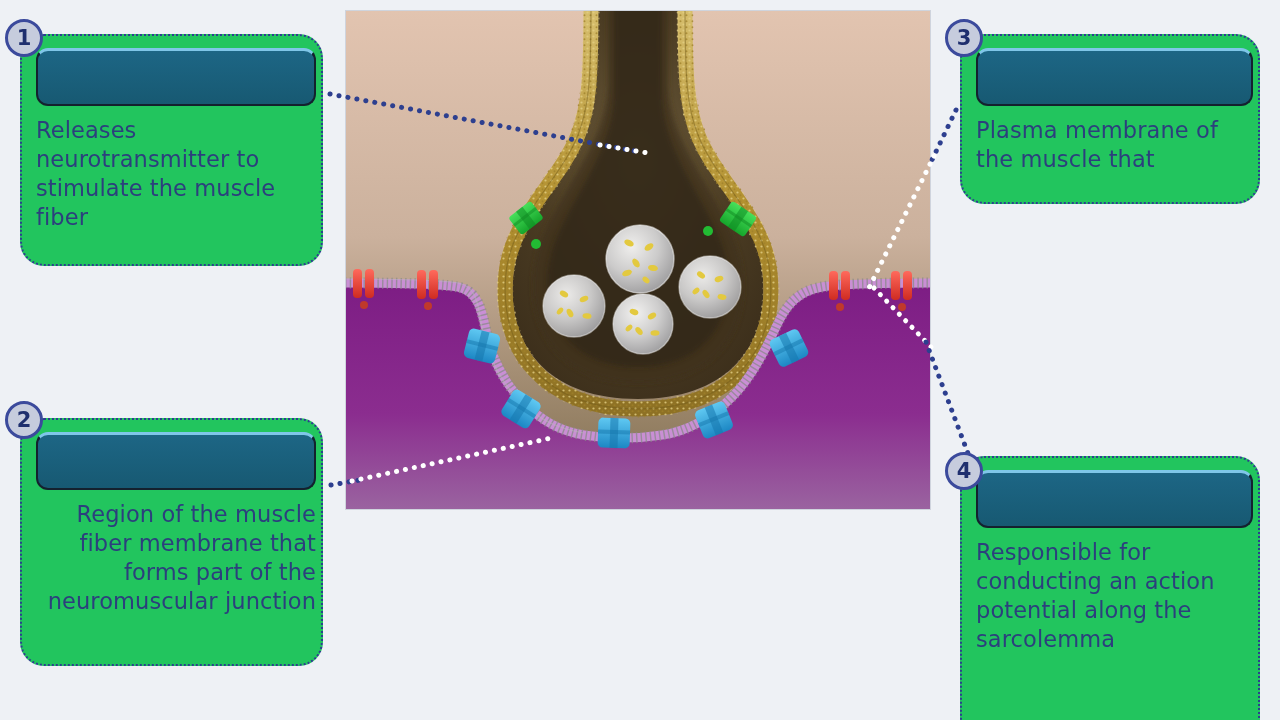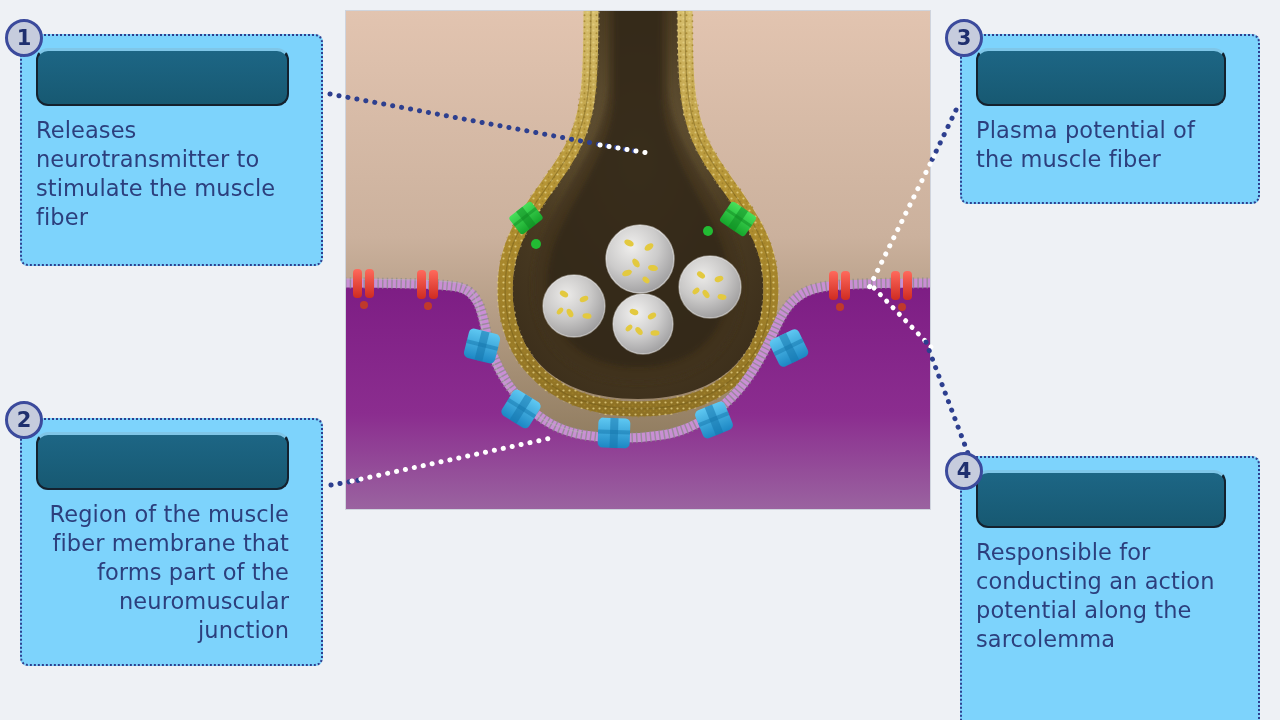--- a/index.html
+++ b/index.html
@@ -26,24 +26,24 @@
     border: 1px solid #cfd4dd;
     overflow: hidden;
     background: #2b2117;
     z-index: 2;
   }
   .illus-svg { display: block; width: 586px; height: 500px; }
 
   
   .card {
     position: absolute;
-    background: #7dd3fc;
+    background: #22c55e;
     border: 2px dotted #2d3f8f;
-    border-radius: 8px;
-    padding: 12px 32px 14px 14px;
+    border-radius: 24px;
+    padding: 12px 5px 14px 14px;
     z-index: 3;
   }
   .card-box {
     height: 58px;
     border: 2px solid #14212e;
     border-top: 3px solid #7fc6e8;
     border-radius: 12px;
     background: #1a5f7e;
     background: linear-gradient(180deg, #1d6685 0%, #175972 100%);
     margin-bottom: 10px;
@@ -363,21 +363,21 @@
   <div class="badge" id="badge1">1</div>
 
   <div class="card" id="card2">
     <div class="card-box" title=""></div>
     <div class="card-text">Region of the muscle fiber membrane that forms part of the neuromuscular junction</div>
   </div>
   <div class="badge" id="badge2">2</div>
 
   <div class="card" id="card3">
     <div class="card-box" title=""></div>
-    <div class="card-text">Plasma potential of the muscle fiber</div>
+    <div class="card-text">Plasma membrane of the muscle that</div>
   </div>
   <div class="badge" id="badge3">3</div>
 
   <div class="card" id="card4">
     <div class="card-box" title=""></div>
     <div class="card-text">Responsible for conducting an action potential along the sarcolemma</div>
   </div>
   <div class="badge" id="badge4">4</div>
 
 </div>

